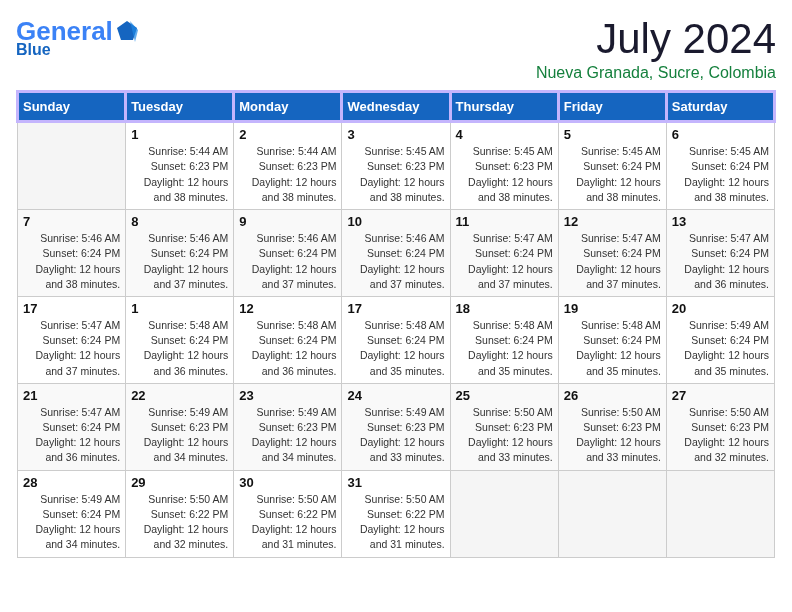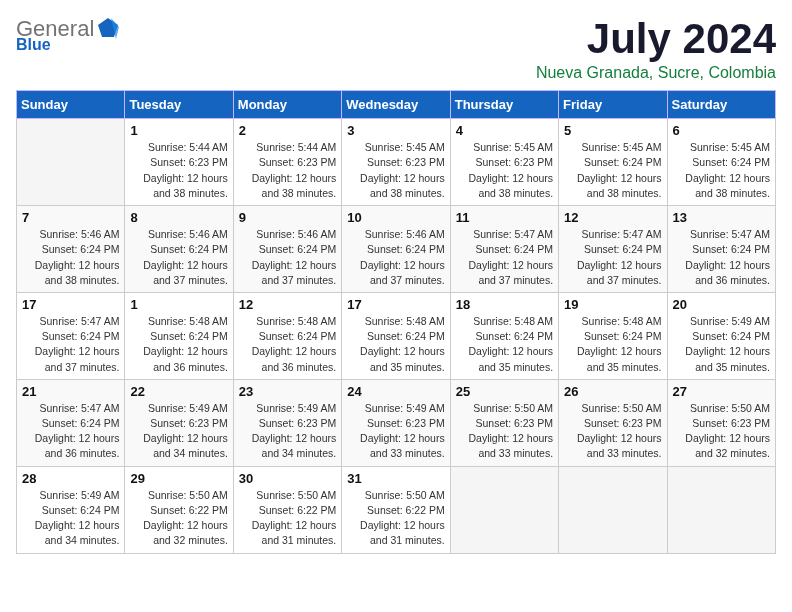--- a/index.html
+++ b/index.html
@@ -15,60 +15,60 @@
       justify-content: space-between;
       align-items: flex-start;
       margin-bottom: 8px;
     }
     .logo {
       display: flex;
       flex-direction: column;
       align-items: flex-start;
     }
     .logo-text-general {
-      font-size: 22px;
-      font-weight: normal;
-      color: #737373;
+      font-size: 26px;
+      font-weight: bold;
+      color: #3b82f6;
     }
     .logo-text-blue {
       font-size: 16px;
       font-weight: bold;
       color: #1565c0;
     }
     .logo-row {
       display: flex;
       align-items: center;
     }
     .title-area {
       text-align: right;
     }
     .main-title {
       font-size: 42px;
-      font-weight: bold;
+      font-weight: normal;
       color: #1a1a2e;
       line-height: 1.1;
     }
     .subtitle {
       font-size: 16px;
       color: #15803d;
       margin-top: 2px;
     }
     table {
       width: 100%;
       border-collapse: collapse;
       font-size: 11px;
     }
     thead tr th {
       background-color: #1565c0;
       color: #fff;
       padding: 6px 4px;
       text-align: left;
       font-size: 13px;
       font-weight: bold;
-      border: 1px solid #c4b5fd;
+      border: 3px solid #c4b5fd;
     }
     tbody tr td {
       border: 1px solid #ccc;
       padding: 4px 5px;
       vertical-align: top;
       background: #fff;
       min-height: 80px;
     }
     tbody tr:nth-child(even) td {
       background: #f9f9f9;

